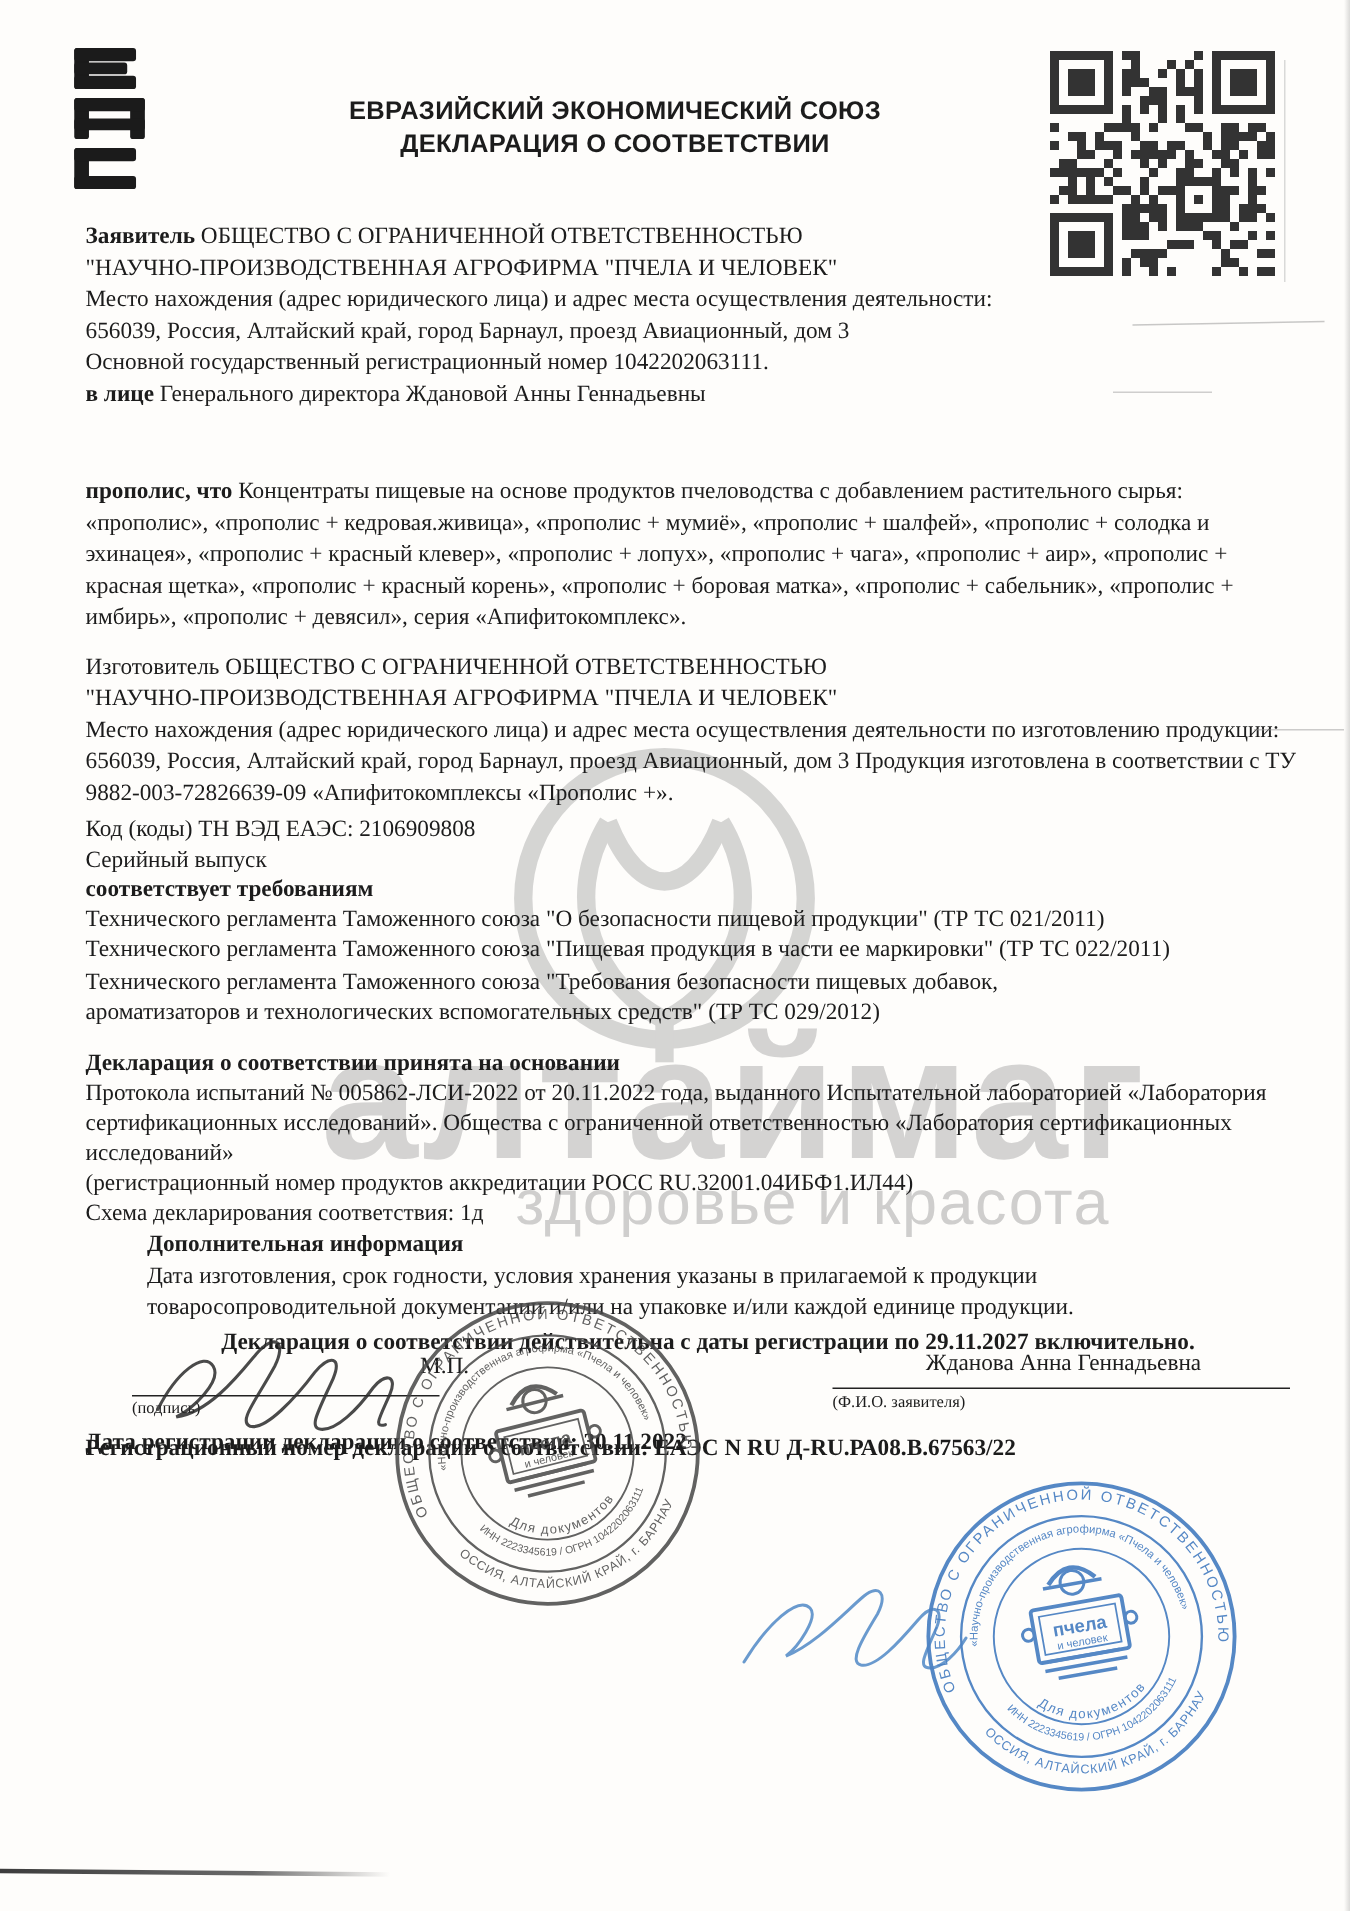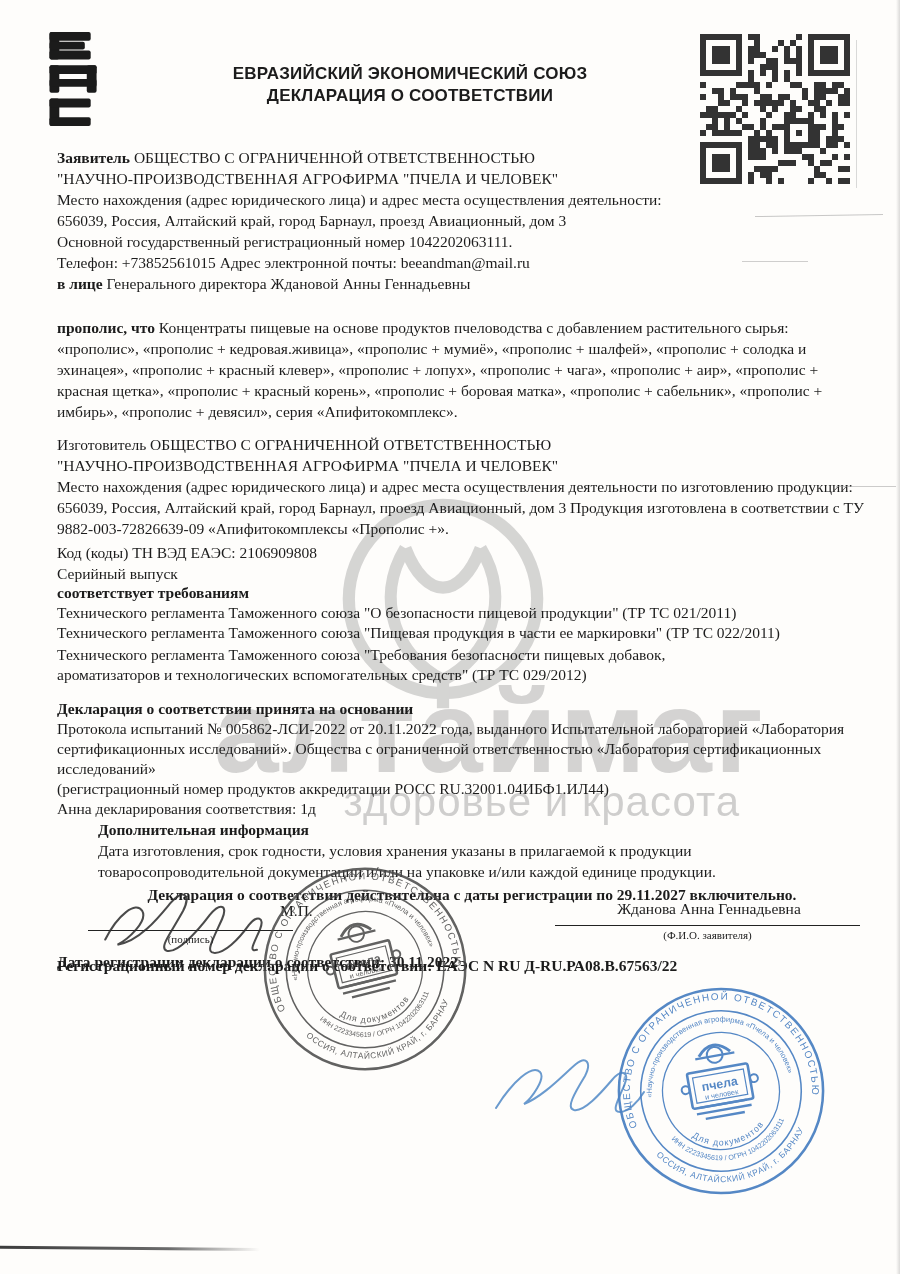--- a/index.html
+++ b/index.html
@@ -15,21 +15,21 @@
   .eac{left:42px;top:28px;width:66px;height:102px;z-index:2;}
   .qr{left:700px;top:34px;width:150px;height:150px;z-index:2;opacity:.88;}
   
   .wm-logo{left:330px;top:486px;width:226px;height:226px;opacity:.40;z-index:1;color:#9a9a9a;}
   .wm-brand{left:130px;top:672px;width:720px;text-align:center;font-family:"Liberation Sans",sans-serif;
             font-weight:bold;font-size:116px;line-height:120px;letter-spacing:3px;color:#a2a2a2;opacity:.45;z-index:1;}
   .wm-tag{left:250px;top:778px;width:490px;text-align:right;font-family:"Liberation Sans",sans-serif;
           font-size:42px;color:#b0b0b0;opacity:.6;z-index:1;letter-spacing:1px;}
   
   .lh20{line-height:20px;}
-  .caption{font-size:11px;line-height:13px;text-align:center;}
+  .caption{font-size:11px;line-height:13px;text-align:left;}
   .sigline{border-top:1.5px solid #222;height:0;}
   .regline{font-weight:bold;font-size:15.5px;}
   
   .stamp{z-index:3;pointer-events:none;}
   .stamp svg{width:100%;height:100%;}
   .stamp-black{left:258px;top:862px;width:214px;height:214px;color:#474747;opacity:.85;transform:rotate(-14deg);}
   .stamp-blue{left:612px;top:982px;width:218px;height:218px;color:#4d82c3;opacity:.95;transform:rotate(-10deg);}
   .sig-svg{z-index:3;}
   
   .artifact{z-index:4;pointer-events:none;}
@@ -387,21 +387,20 @@
     </svg>
   </div>
   <div class="abs wm-brand">алтаймаг</div>
   <div class="abs wm-tag">здоровье и красота</div>
 
   <div class="abs txt content" style="left:57px;top:147px;width:652px;">
     <div><b class="b">Заявитель</b> <span>ОБЩЕСТВО С ОГРАНИЧЕННОЙ ОТВЕТСТВЕННОСТЬЮ</span></div>
     <div>"НАУЧНО-ПРОИЗВОДСТВЕННАЯ АГРОФИРМА "ПЧЕЛА И ЧЕЛОВЕК"</div>
     <div>Место нахождения (адрес юридического лица) и адрес места осуществления деятельности: 656039, Россия, Алтайский край, город Барнаул, проезд Авиационный, дом 3</div>
     <div>Основной государственный регистрационный номер 1042202063111.</div>
-    <div>Телефон: +73852561015 Адрес электронной почты: beeandman@mail.ru</div>
     <div><b class="b">в лице</b> <span>Генерального директора Ждановой Анны Геннадьевны</span></div>
   </div>
 
   <div class="abs txt content" style="left:57px;top:317px;width:806px;">
     <b class="b">прополис, что</b>
     <span>Концентраты пищевые на основе продуктов пчеловодства с добавлением растительного сырья: «прополис», «прополис + кедровая.живица», «прополис + мумиё», «прополис + шалфей», «прополис + солодка и эхинацея», «прополис + красный клевер», «прополис + лопух», «прополис + чага», «прополис + аир», «прополис + красная щетка», «прополис + красный корень», «прополис + боровая матка», «прополис + сабельник», «прополис + имбирь», «прополис + девясил», серия «Апифитокомплекс».</span>
   </div>
 
   <div class="abs txt content" style="left:57px;top:434px;width:808px;">
     <div><span>Изготовитель</span> <span>ОБЩЕСТВО С ОГРАНИЧЕННОЙ ОТВЕТСТВЕННОСТЬЮ</span></div>
@@ -415,21 +414,21 @@
     <div class="b">соответствует требованиям</div>
     <div>Технического регламента Таможенного союза "О безопасности пищевой продукции" (ТР ТС 021/2011)</div>
     <div>Технического регламента Таможенного союза "Пищевая продукция в части ее маркировки" (ТР ТС 022/2011)</div>
     <div style="max-width:700px;margin-top:2px;">Технического регламента Таможенного союза "Требования безопасности пищевых добавок, ароматизаторов и технологических вспомогательных средств" (ТР ТС 029/2012)</div>
   </div>
 
   <div class="abs txt lh20 content" style="left:57px;top:699px;width:810px;">
     <div class="b">Декларация о соответствии принята на основании</div>
     <div>Протокола испытаний № 005862-ЛСИ-2022 от 20.11.2022 года, выданного Испытательной лабораторией «Лаборатория сертификационных исследований». Общества с ограниченной ответственностью «Лаборатория сертификационных исследований»</div>
     <div>(регистрационный номер продуктов аккредитации РОСС RU.32001.04ИБФ1.ИЛ44)</div>
-    <div>Анна декларирования соответствия: 1д</div>
+    <div>Схема декларирования соответствия: 1д</div>
   </div>
 
   <div class="abs txt content" style="left:57px;top:819px;width:742px;margin-left:41px;">
     <div class="b">Дополнительная информация</div>
     <div>Дата изготовления, срок годности, условия хранения указаны в прилагаемой к продукции товаросопроводительной документации и/или на упаковке и/или каждой единице продукции.</div>
   </div>
 
   <div class="abs txt b content" style="left:57px;top:884px;width:830px;text-align:center;">Декларация о соответствии действительна с даты регистрации по 29.11.2027 включительно.</div>
 
   <svg class="abs sig-svg" style="left:95px;top:882px;width:205px;height:72px;" viewBox="0 0 200 70" aria-hidden="true">

